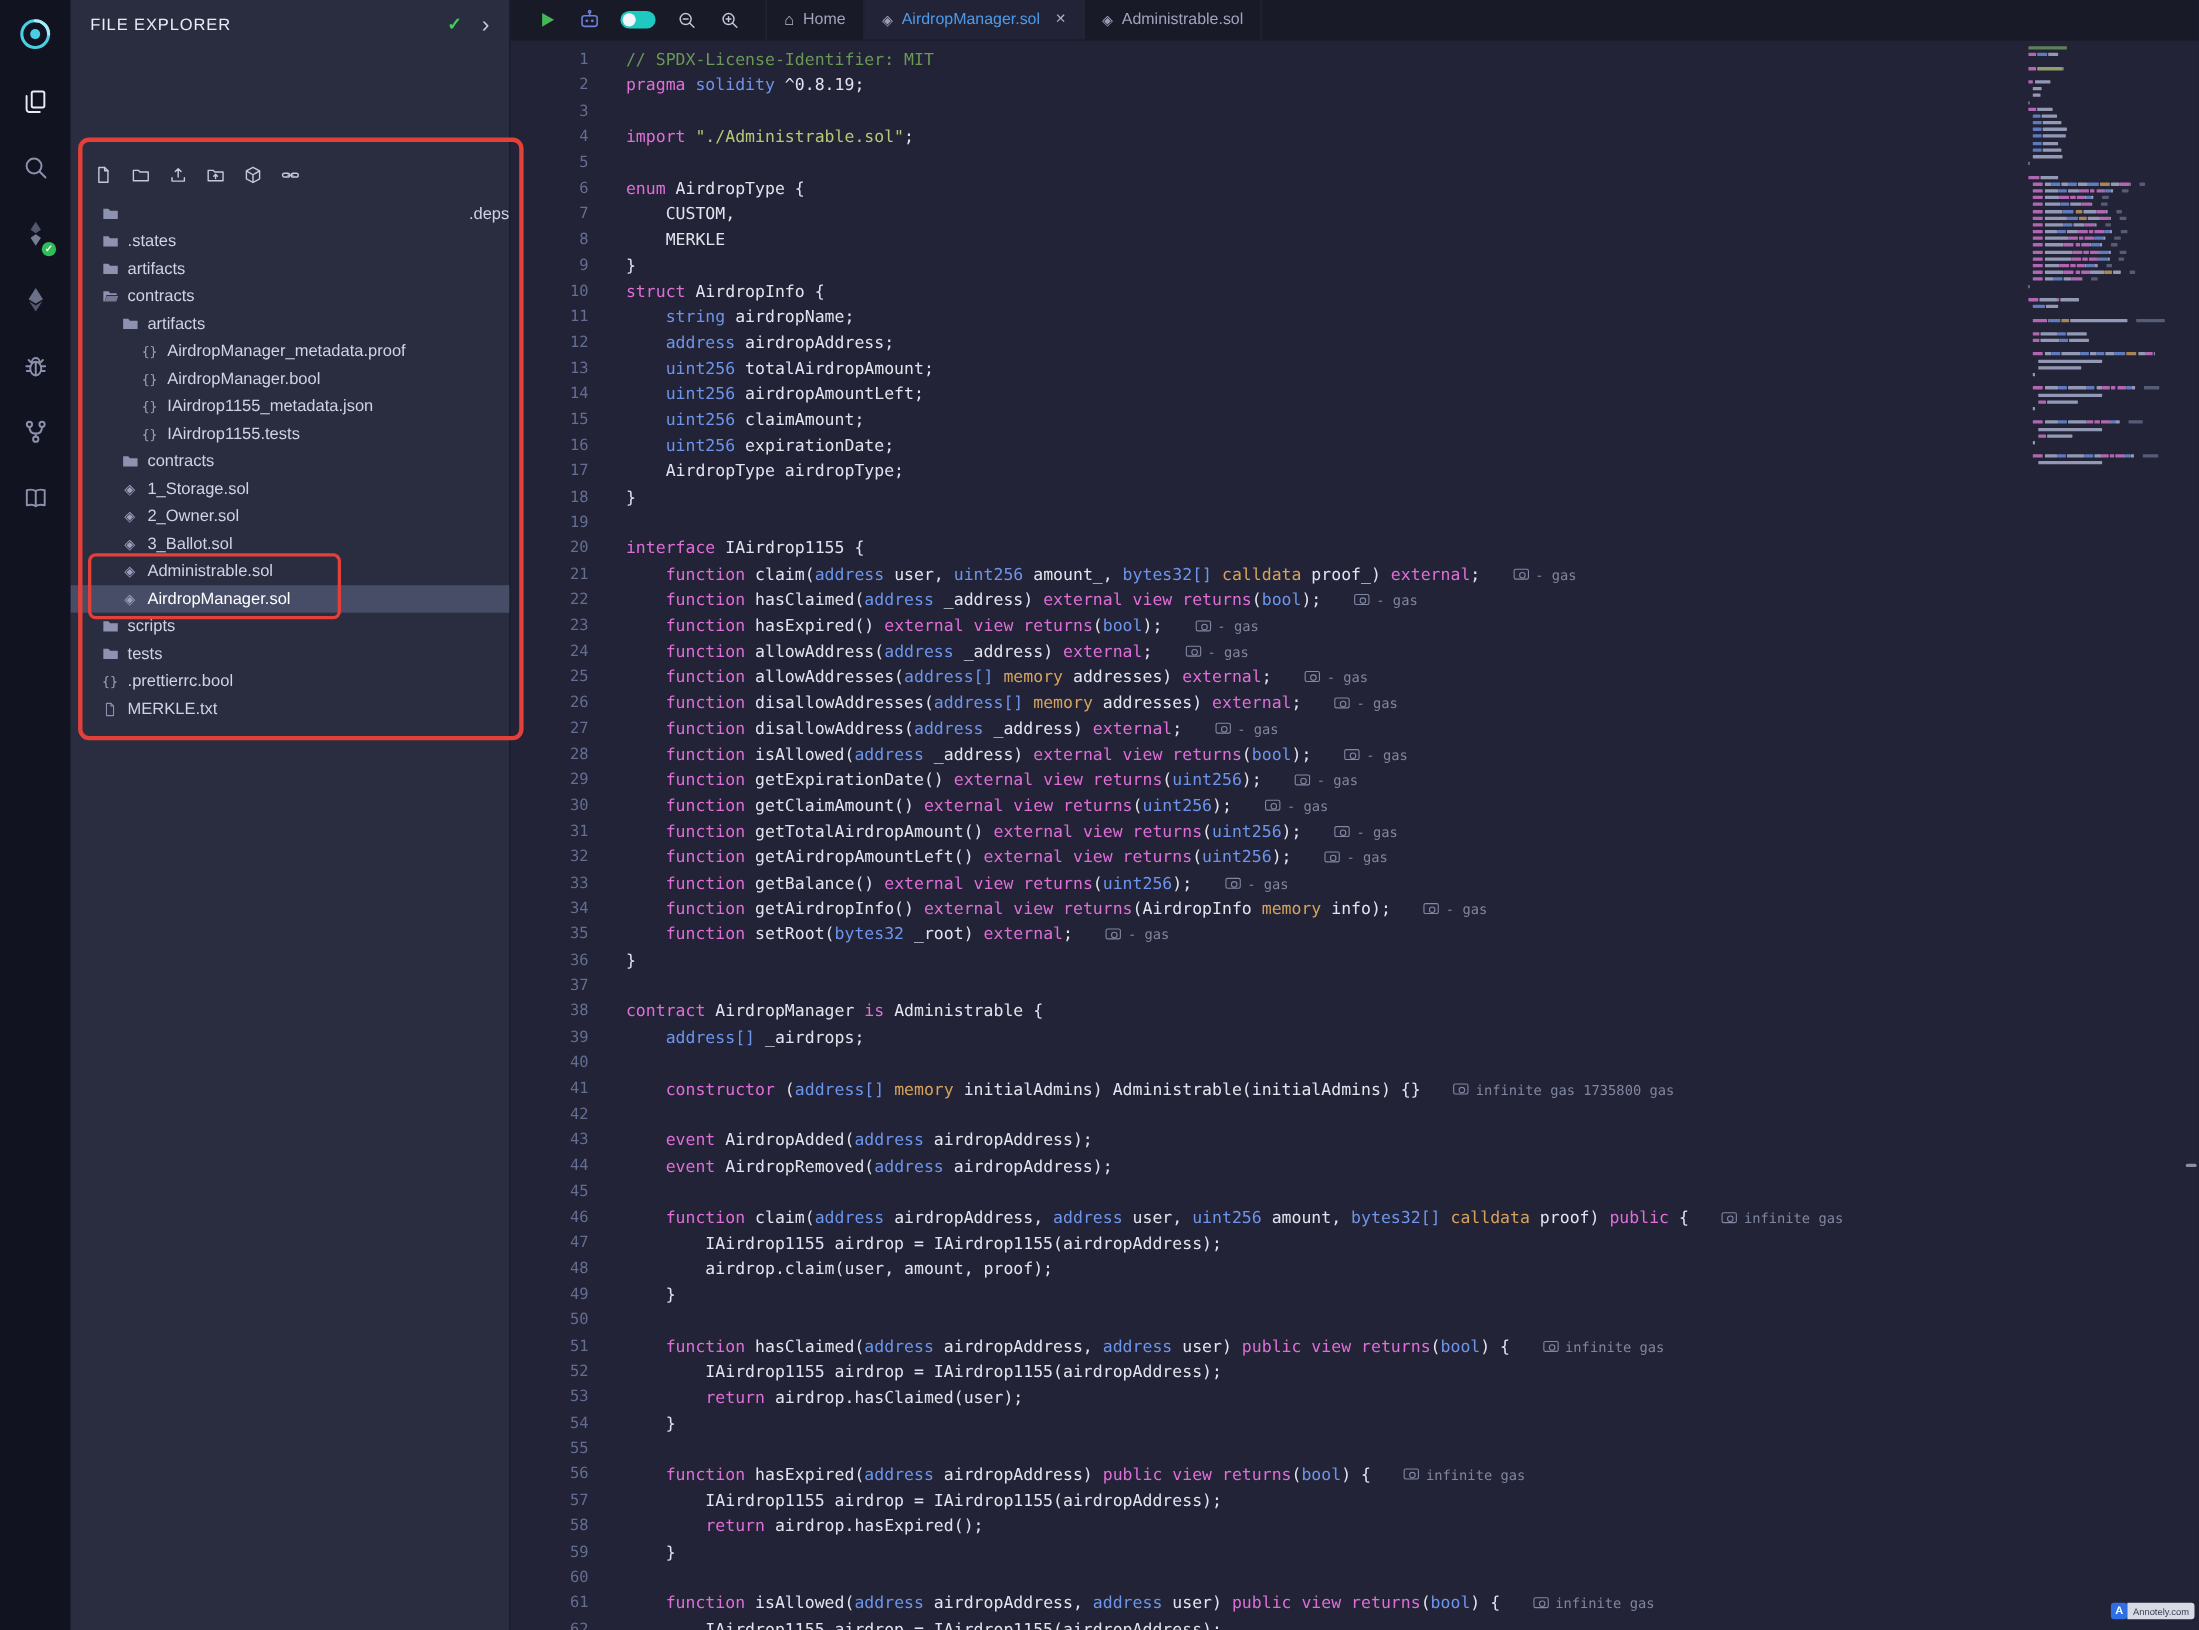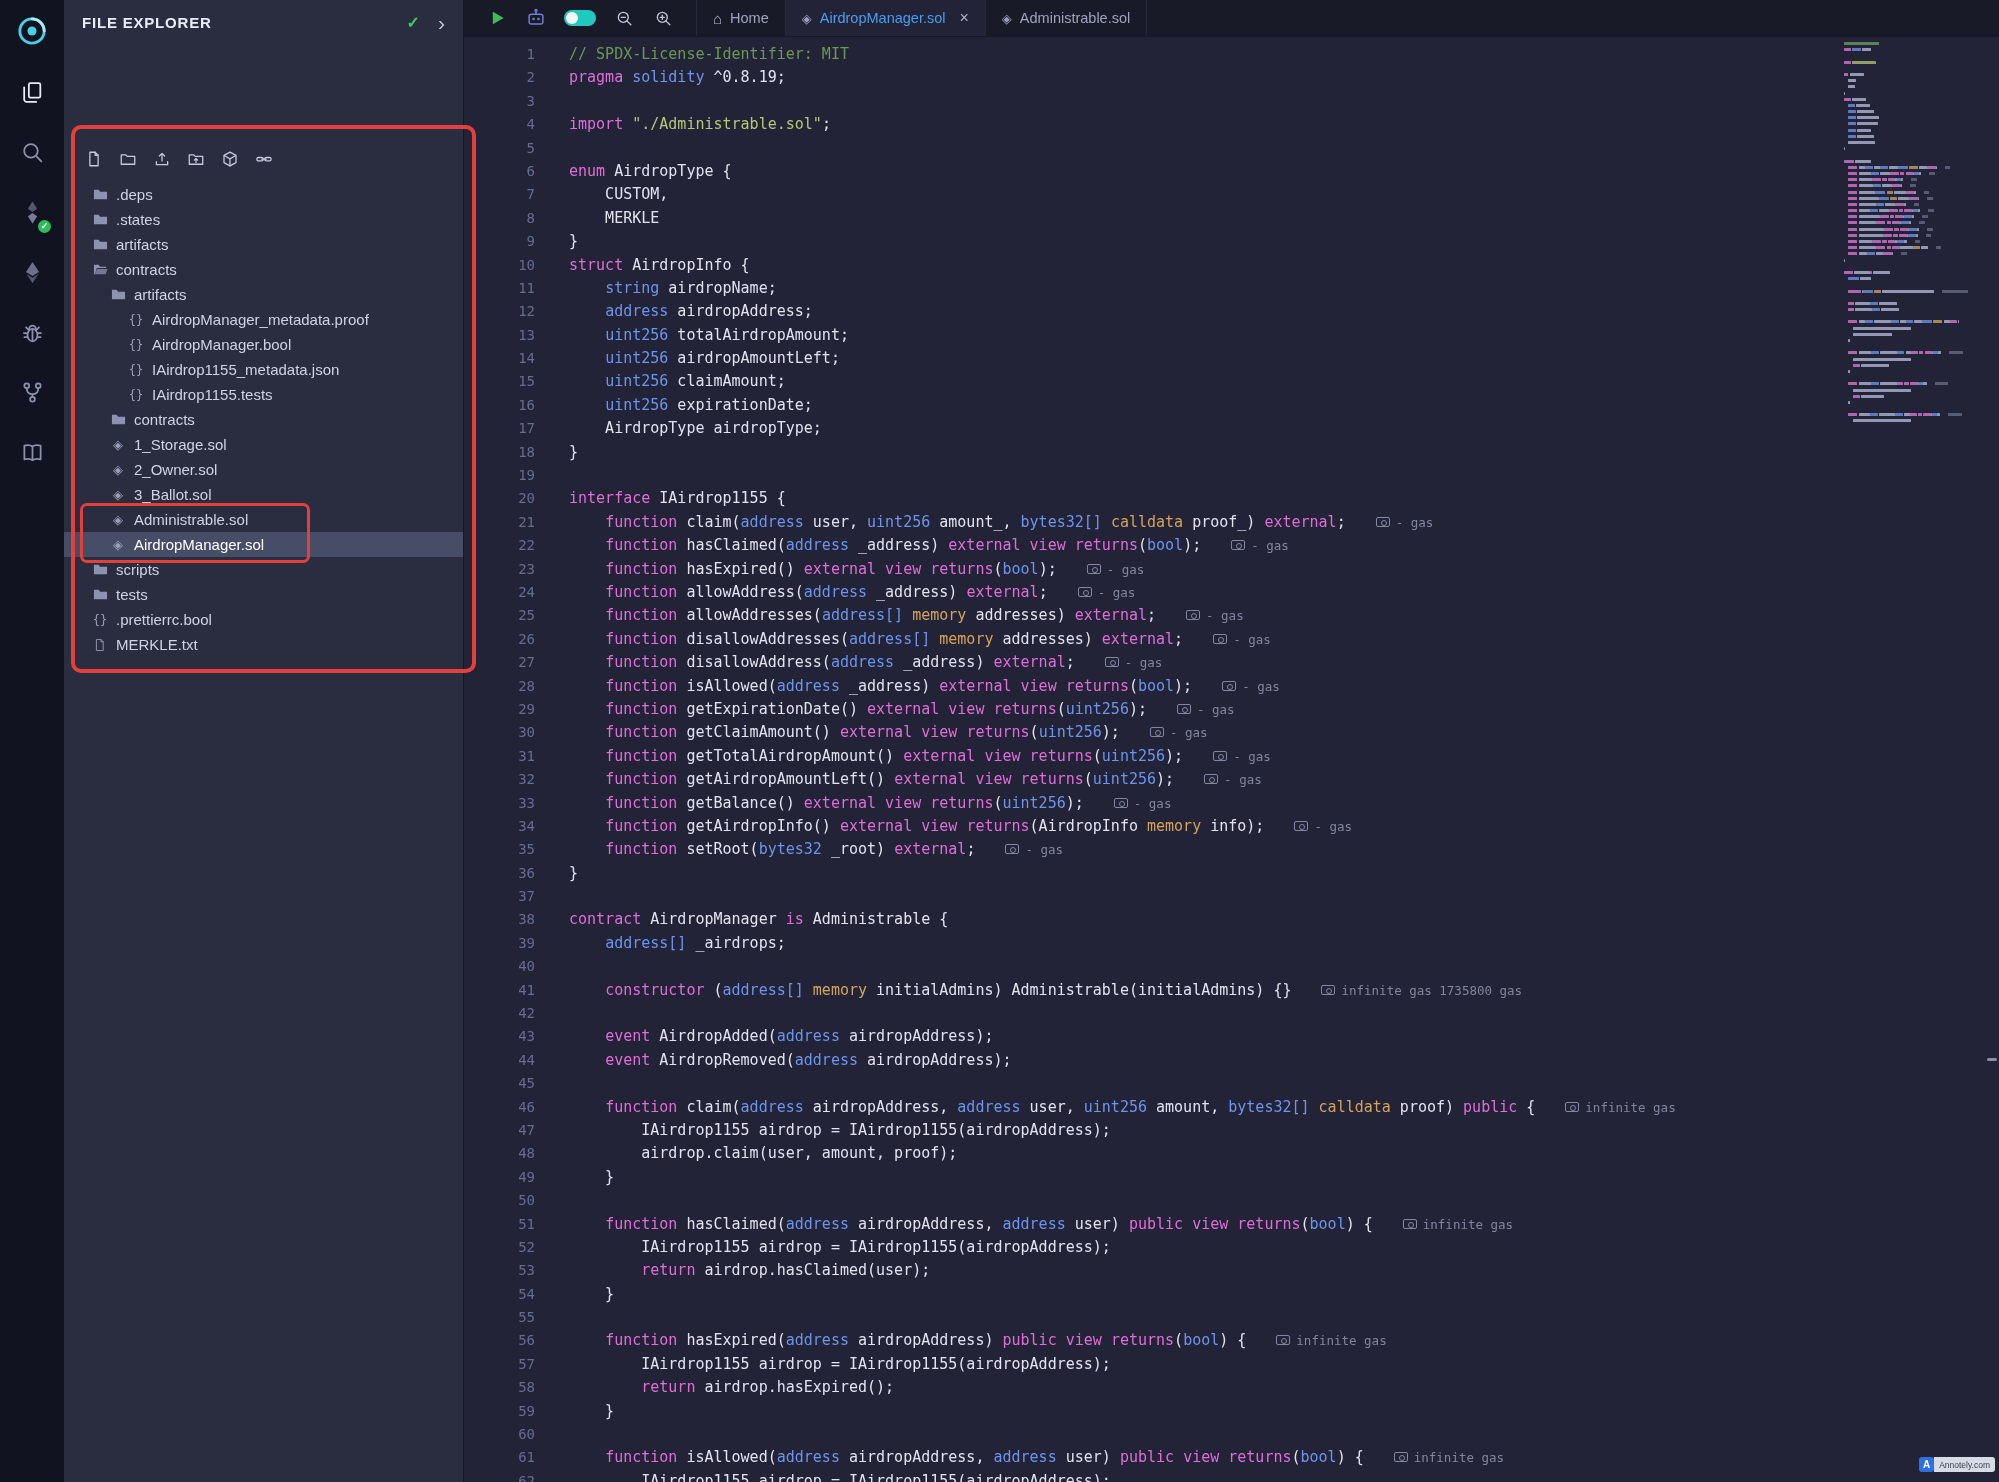--- a/index.html
+++ b/index.html
@@ -9,21 +9,21 @@
   
   .activity-bar{position:absolute;left:0;top:0;width:64px;height:100%;background:#121320;z-index:5;display:flex;flex-direction:column;align-items:center}
   .logo-slot{width:64px;height:62px;display:flex;align-items:center;justify-content:center}
   .act-item{width:64px;height:60px;display:flex;align-items:center;justify-content:center;color:#8b90ac;position:relative;cursor:pointer}
   .act-item.active{color:#e9ebf7}
   .act-badge{position:absolute;right:13px;bottom:9px;width:13px;height:13px;border-radius:50%;background:#2ebd59;color:#fff;font-size:9px;line-height:13px;text-align:center;font-weight:bold}
 
   
   .side-panel{position:absolute;left:64px;top:0;width:400px;height:100%;background:#2a2c3f;border-right:1px solid #16172a;z-index:4}
   .fe-header{position:absolute;top:0;left:0;right:0;height:44px;display:flex;align-items:center;padding:0 18px}
-  .fe-title{font-size:15px;letter-spacing:.8px;color:#e9ebf7;font-weight:700}
+  .fe-title{font-size:15px;letter-spacing:.8px;color:#e9ebf7;font-weight:400}
   .fe-check{margin-left:auto;color:#3ecf5a;font-size:16px;font-weight:bold}
   .fe-chevron{margin-left:18px;color:#c3c6d8;font-size:21px;line-height:1;cursor:pointer}
   .ws-row{position:absolute;top:48px;left:0;right:0;height:30px;display:flex;align-items:center;padding:0 18px;gap:10px}
   .ws-label{font-size:13.5px;letter-spacing:.4px;color:#9ea2bc}
   .signin{margin-left:auto;display:flex;align-items:center;gap:7px;color:#e6e8f4;font-size:14px;cursor:pointer}
   .ws-select{position:absolute;top:86px;left:22px;width:352px;height:36px;background:#393c52;border:1px solid #44485f;border-radius:5px;display:flex;align-items:center;padding:0 12px;cursor:pointer}
   .ws-name{font-size:15px;color:#e6e8f4}
   .ws-action{margin-left:auto;display:flex;align-items:center}
   .fe-toolbar{position:absolute;top:146px;left:20px;height:26px;display:flex;align-items:center;gap:14px;color:#c6c9dd}
   .fe-tb-ico{width:20px;height:20px;display:flex;align-items:center;justify-content:center;cursor:pointer}
@@ -206,21 +206,21 @@
         <span>
           <svg width="18" height="18" viewBox="0 0 24 24" fill="none" stroke="currentColor" stroke-width="1.7" stroke-linecap="round" stroke-linejoin="round">
             <rect x="2.5" y="10" width="8.5" height="4.6" rx="2.3"></rect>
             <rect x="13" y="10" width="8.5" height="4.6" rx="2.3"></rect>
             <line x1="9" y1="12.3" x2="15" y2="12.3"></line>
           </svg>
         </span>
       </span>
     </div>
   <div class="tree" id="tree">
-      <div class="tree-row" style="padding-left: 28px;">
+      <div class="tree-row" style="padding-left: 28px; justify-content: space-between;">
         <span class="t-ico">
           <svg width="15" height="15" viewBox="0 0 16 16">
             <path d="M1 3h5l1.5 2H15v8H1Z" fill="currentColor"></path>
           </svg>
         </span>
         <span>.deps</span>
       </div>
       <div class="tree-row" style="padding-left: 28px;">
         <span class="t-ico">
           <svg width="15" height="15" viewBox="0 0 16 16">

